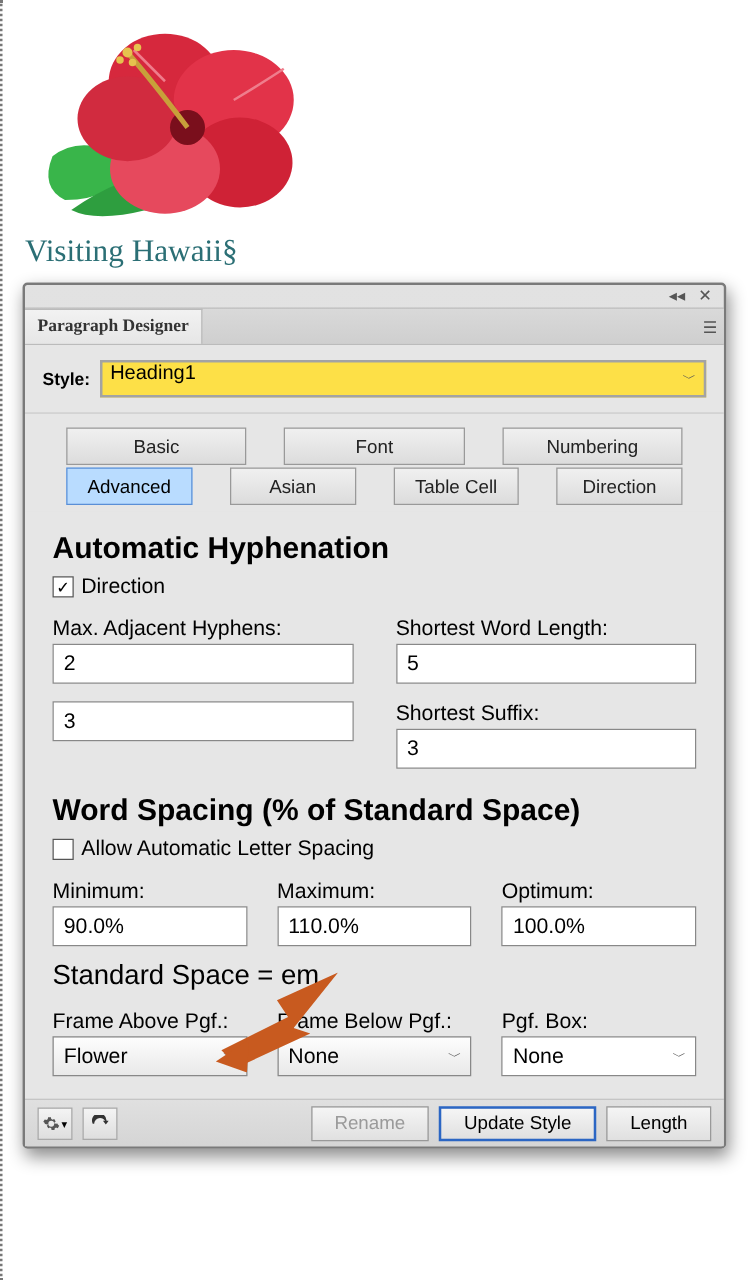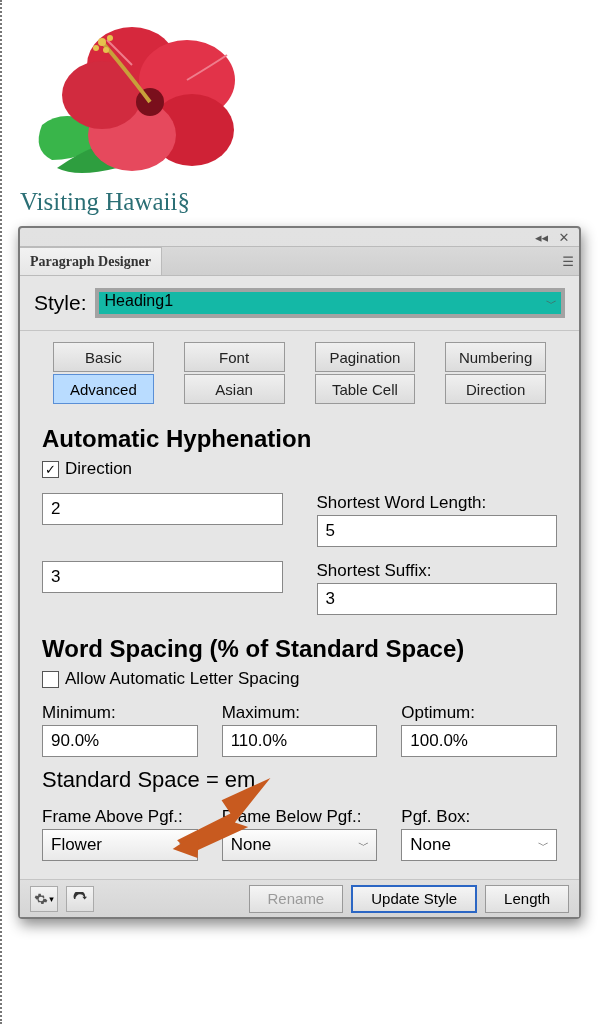--- a/index.html
+++ b/index.html
@@ -14,22 +14,22 @@
            position: relative; }
   .panel-ctrls { height: 18px; text-align: right; padding: 0 6px; }
   .panel-ctrls span { display:inline-block; width:18px; text-align:center; color:#555; font-size:13px; cursor:pointer;}
   .tab-strip { height: 30px; background: linear-gradient(#d9d9d9,#cfcfcf); border-top:1px solid #bbb; border-bottom:1px solid #bbb; display:flex; align-items:stretch;}
   .tab-strip .tab { padding: 6px 10px 0 10px; font-size:14px; font-weight:bold; color:#333; background: linear-gradient(#f2f2f2,#e6e6e6);
                     border-right:1px solid #bbb; border-top:1px solid #bbb;font-family:Liberation Serif, serif; }
   .tab-strip .spacer { flex:1; }
   .menu-lines { width:22px; display:flex; align-items:center; justify-content:center; color:#555; font-size:13px; cursor:pointer;}
 
   .style-row { padding: 12px 14px; background:#e6e6e6; border-bottom:1px solid #c5c5c5; display:flex; align-items:center; gap:8px;}
-  .style-row label { font-size:21px; }
-  .style-select { flex:1; height:30px; border:4px solid #a3a3a3; background:#14b8a6; padding:0 26px 0 6px; font-size:16px; position:relative;}
+  .style-row label { font-size:14px;font-weight:bold; }
+  .style-select { flex:1; height:30px; border:2px solid #a3a3a3; background:#fde047; padding:0 26px 0 6px; font-size:16px; position:relative;}
   .caret { position:absolute; right:8px; top:50%; transform:translateY(-50%); font-size:11px; color:#555; pointer-events:none;}
   .sel-wrap { position:relative; }
 
   .tab-grid { padding: 10px 18px 4px 18px; background:#e6e6e6;}
   .tab-grid .row { display:flex; gap:0; }
   .tab-btn { flex:1; height:30px; border:1px solid #999; background:linear-gradient(#f0f0f0,#dcdcdc);
              font-size:15px; color:#222; cursor:pointer; margin:1px 15px;}
   .tab-btn.active { background:#b9dcff; border:1px solid #5a8fd6; color:#000; }
 
   .content { background:#e6e6e6; padding: 10px 22px 18px 22px; }
@@ -111,40 +111,40 @@
           <span>Heading1</span>
         </div>
         <span class="caret">﹀</span>
       </div>
     </div>
 
     <div class="tab-grid">
       <div class="row">
         <button class="tab-btn">Basic</button>
         <button class="tab-btn">Font</button>
-        <button class="tab-btn">Pagination</button>
         <button class="tab-btn">Numbering</button>
       </div>
       <div class="row">
         <button class="tab-btn active">Advanced</button>
         <button class="tab-btn">Asian</button>
         <button class="tab-btn">Table Cell</button>
         <button class="tab-btn">Direction</button>
       </div>
     </div>
 
     <div class="content">
       <div class="sect-title">Automatic Hyphenation</div>
       <div class="chk-row">
         <span class="chk">✓</span>
         <span>Direction</span>
       </div>
 
       <div class="grid2">
         <div>
+          <div class="fld-label">Max. Adjacent Hyphens:</div>
           <input class="txt" value="2" style="">
         </div>
         <div>
           <div class="fld-label">Shortest Word Length:</div>
           <input class="txt" value="5" style="">
         </div>
         <div style="margin-top:10px">
           <input class="txt" value="3" style="">
         </div>
         <div style="margin-top:10px">

